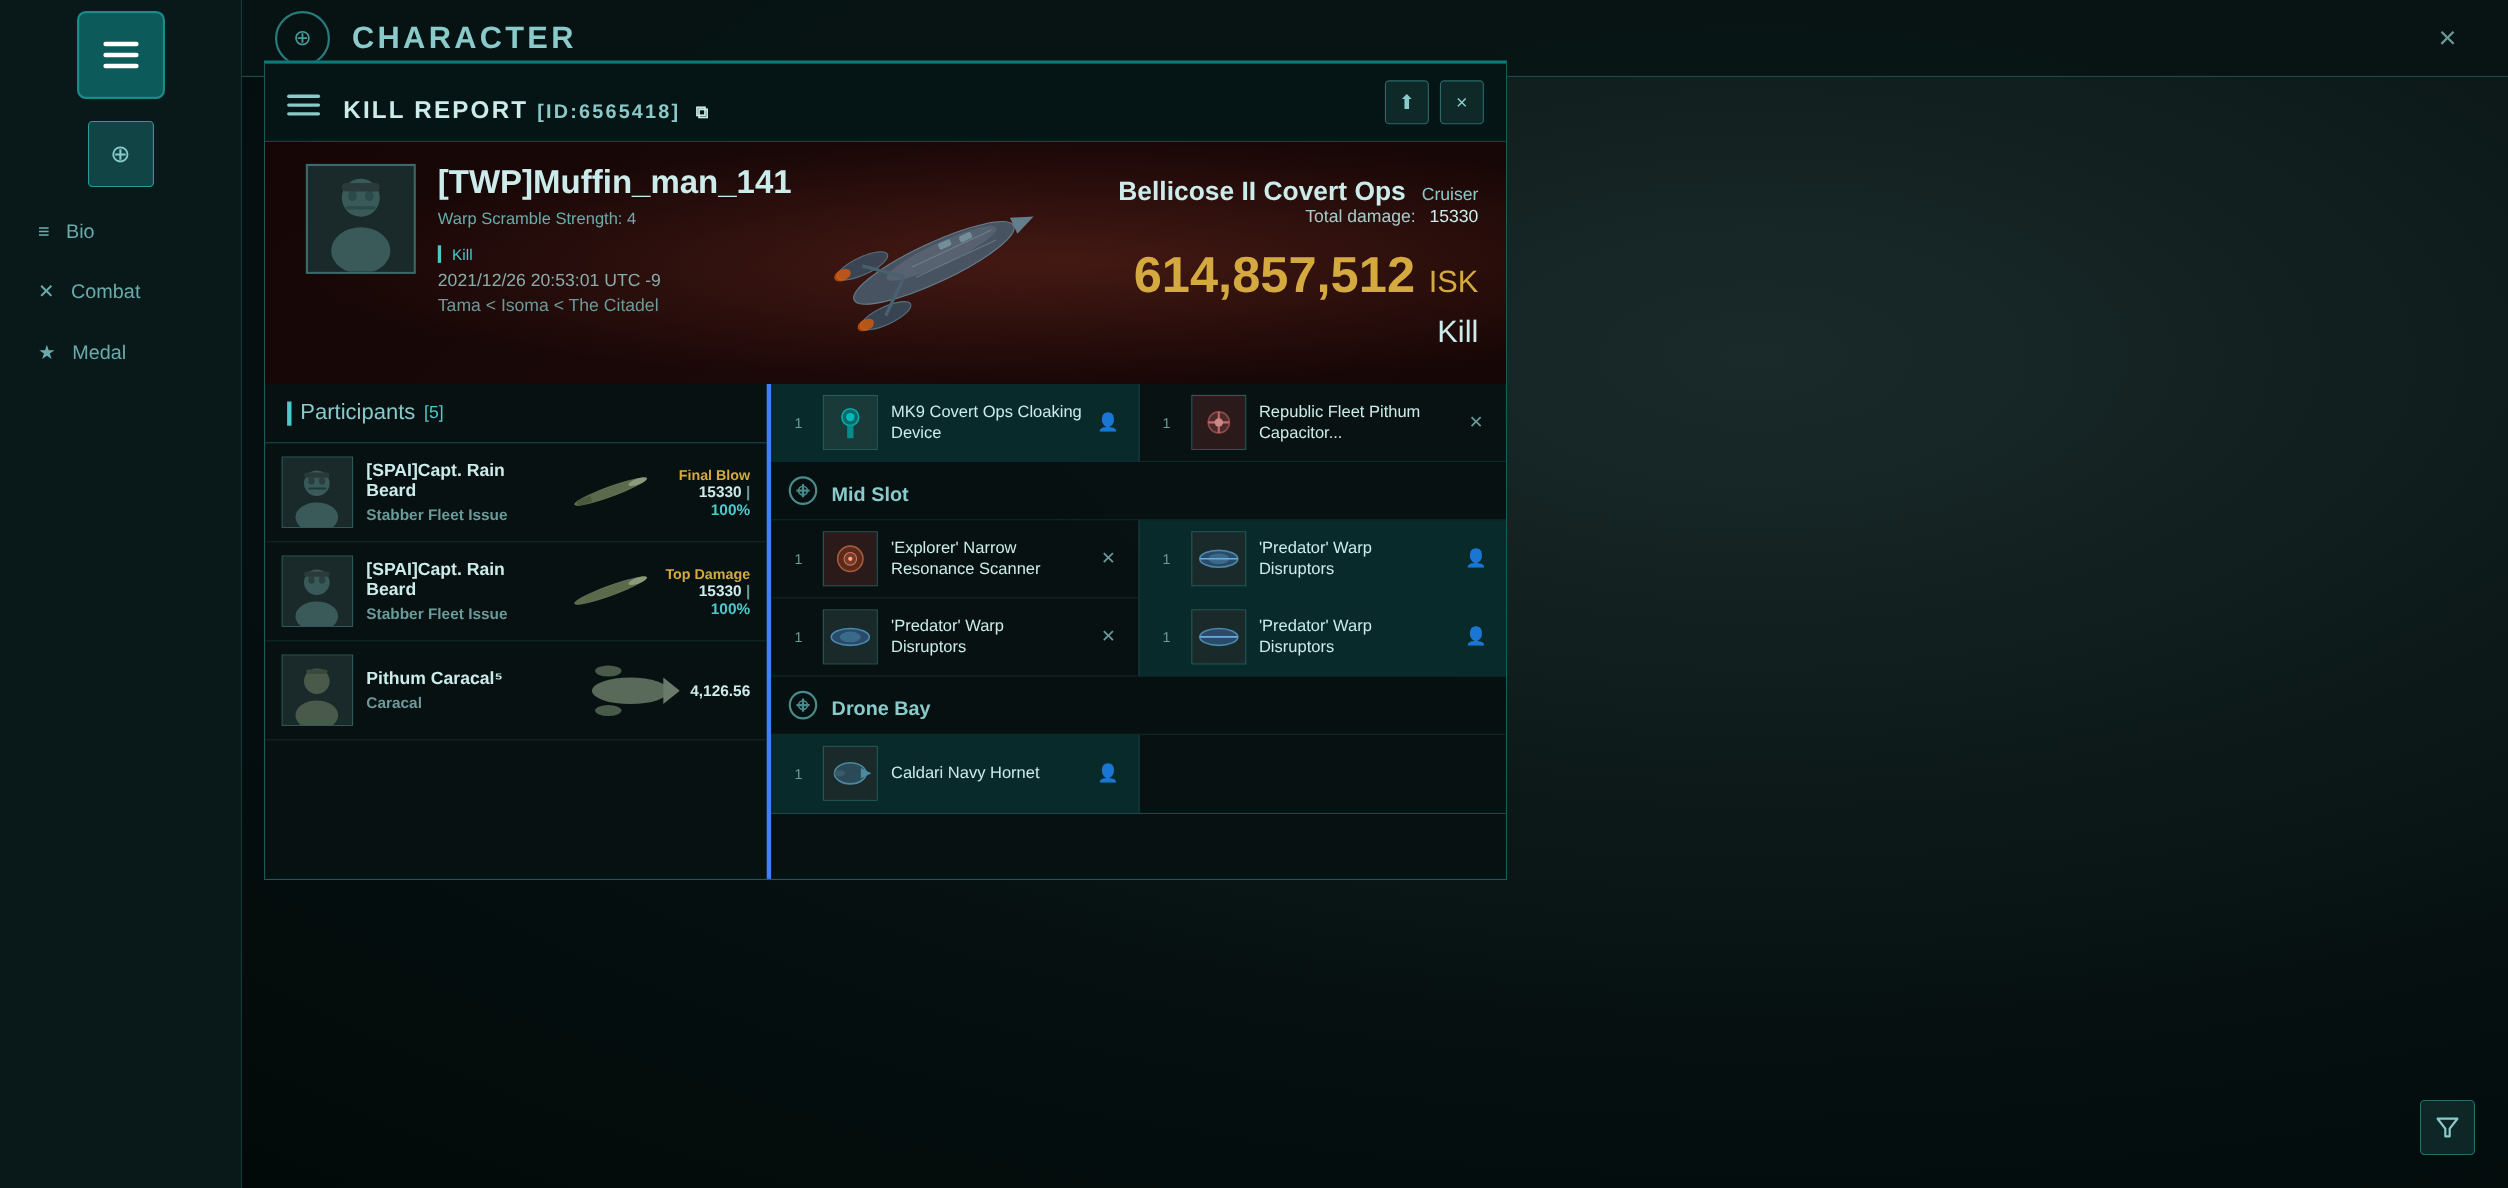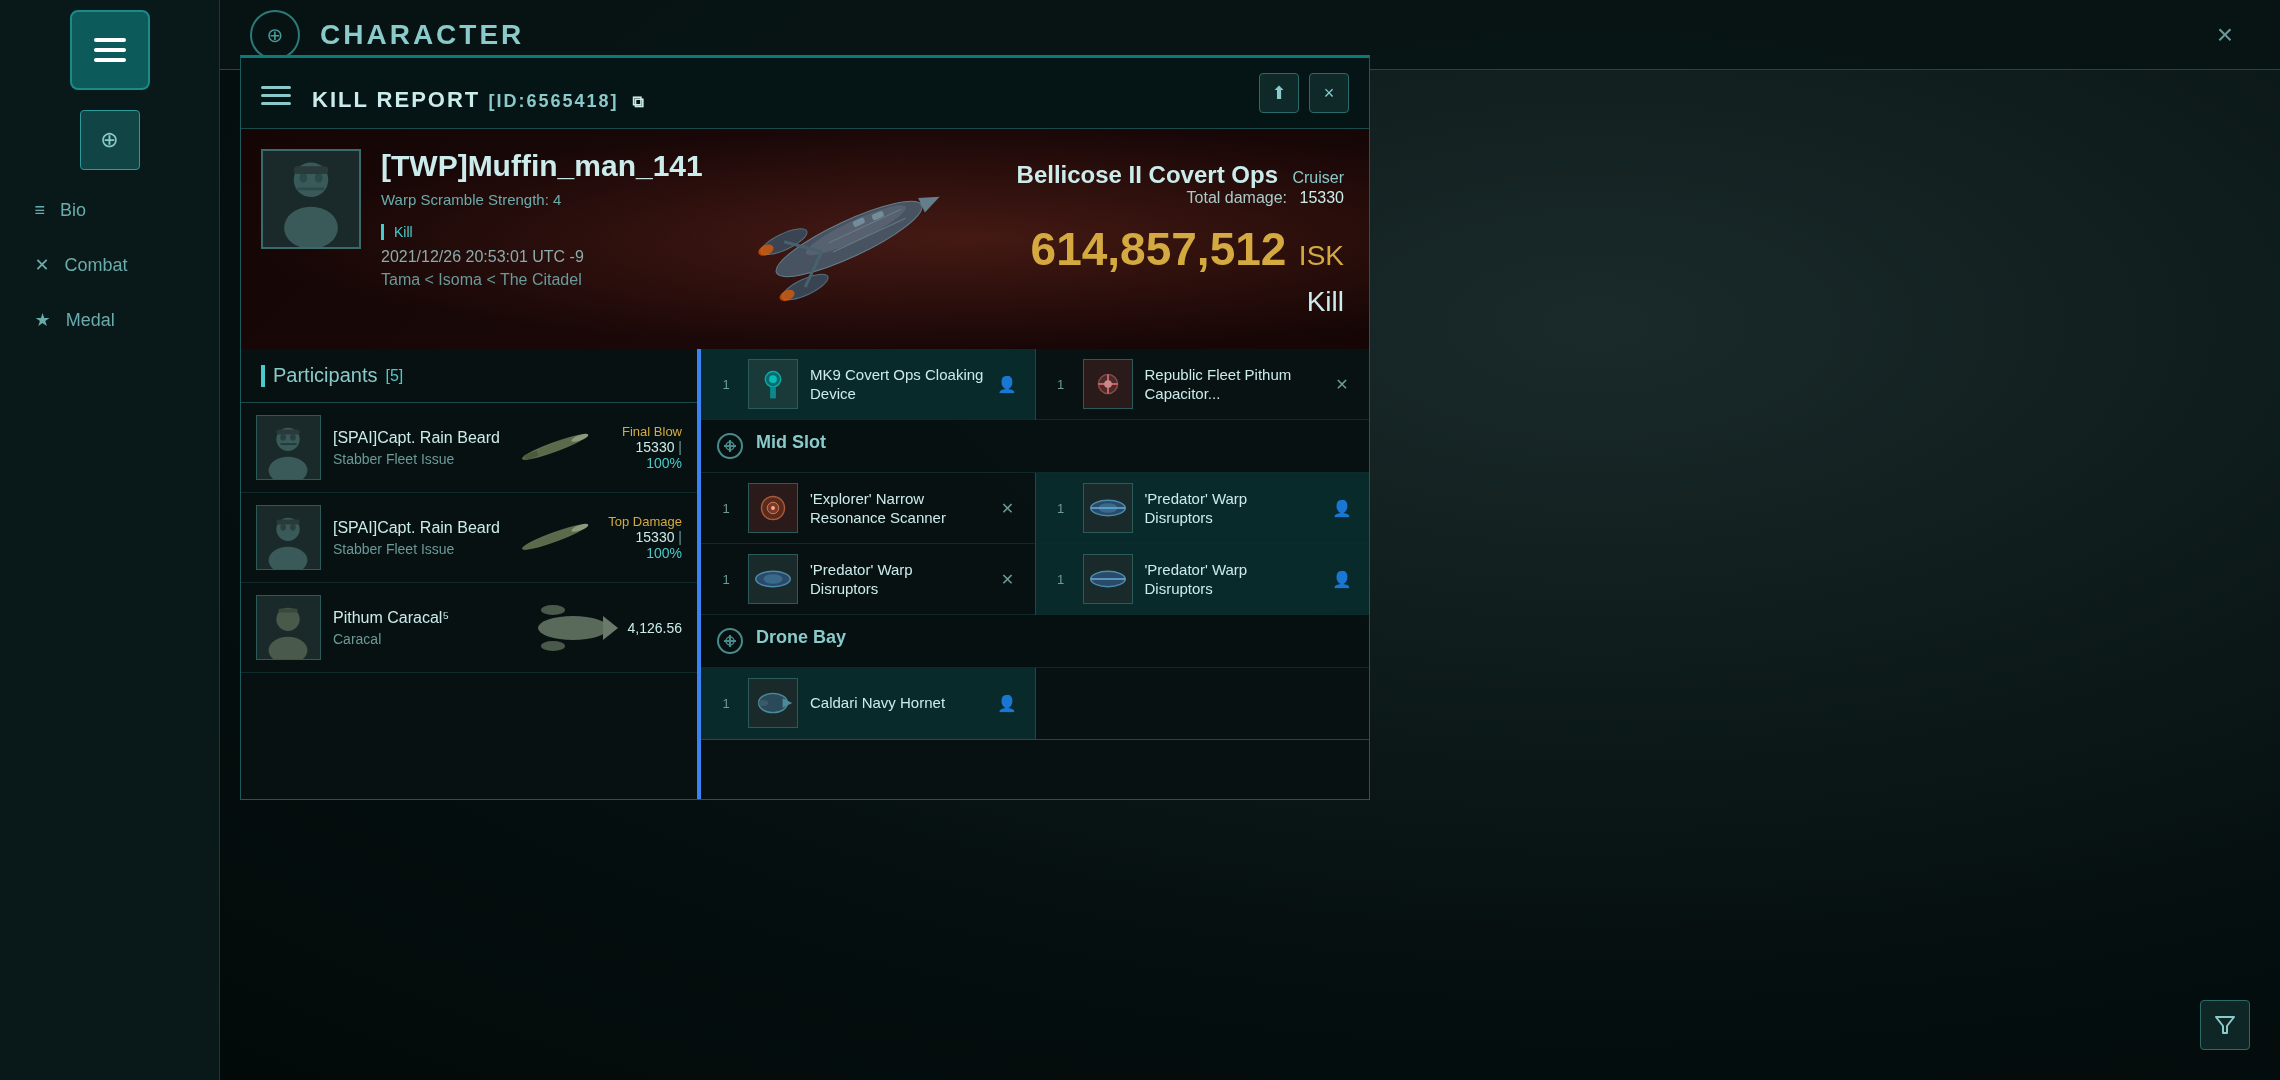--- a/index.html
+++ b/index.html
@@ -232,20 +232,21 @@
     }
 
     .kr-victim-info {
       position: relative;
       z-index: 1;
       padding: 20px 20px;
       display: flex;
       align-items: flex-start;
       gap: 20px;
       flex: 1;
+      margin-left: 17px;
     }
 
     .kr-avatar {
       width: 100px;
       height: 100px;
       background: linear-gradient(145deg, #2a3a3a, #1a2a2a);
       border: 2px solid #3a6a6a;
       flex-shrink: 0;
       display: flex;
       align-items: center;
@@ -397,20 +398,21 @@
       color: #4acaca;
     }
 
     .participant-row {
       padding: 12px 15px;
       border-bottom: 1px solid #0f2a2a;
       display: flex;
       align-items: center;
       gap: 12px;
       cursor: pointer;
+      font-weight: bold;
     }
 
     .participant-avatar {
       width: 65px;
       height: 65px;
       background: linear-gradient(145deg, #2a3a3a, #1a2a2a);
       border: 1px solid #2a5a5a;
       flex-shrink: 0;
       display: flex;
       align-items: center;
@@ -520,21 +522,21 @@
       cursor: pointer;
     }
 
     .fitting-action.green {
       color: #4acaca;
     }
 
     .section-header {
       padding: 12px 15px;
       display: flex;
-      align-items: flex-start;
+      align-items: flex-end;
       gap: 12px;
       background: rgba(5, 15, 15, 0.5);
       border-bottom: 1px solid #0f2a2a;
     }
 
     .section-icon {
       width: 28px;
       height: 28px;
       display: flex;
       align-items: center;

